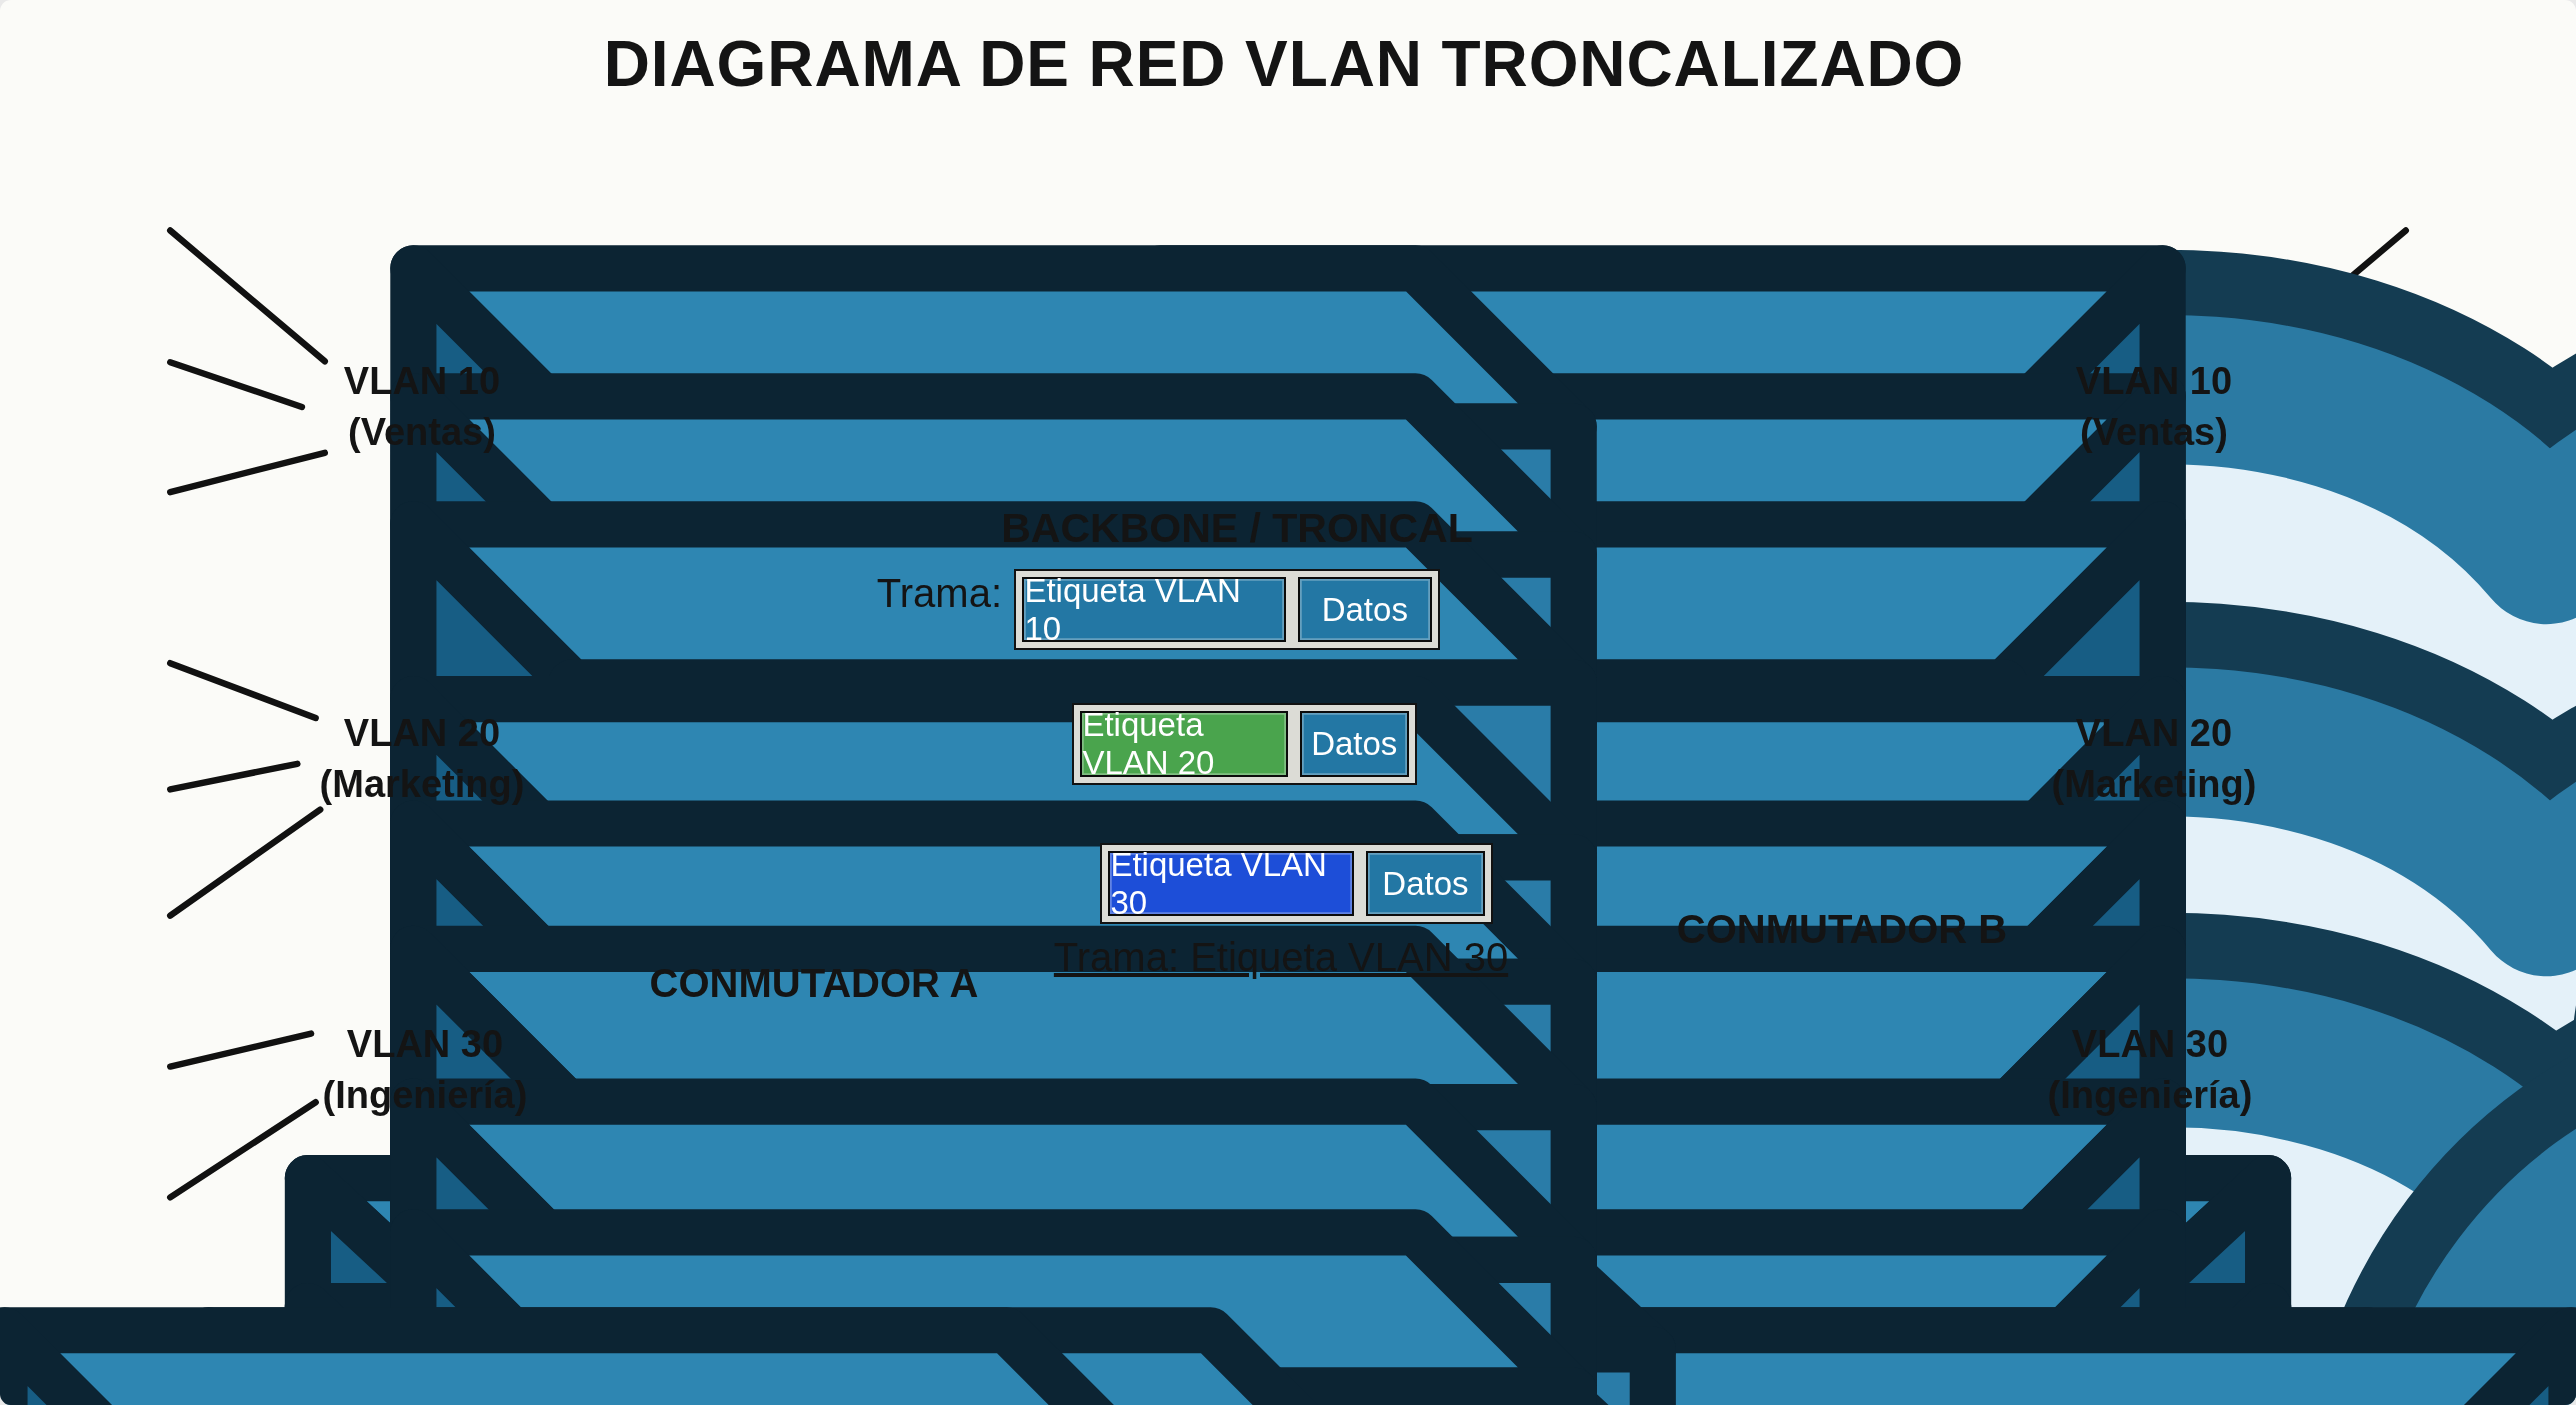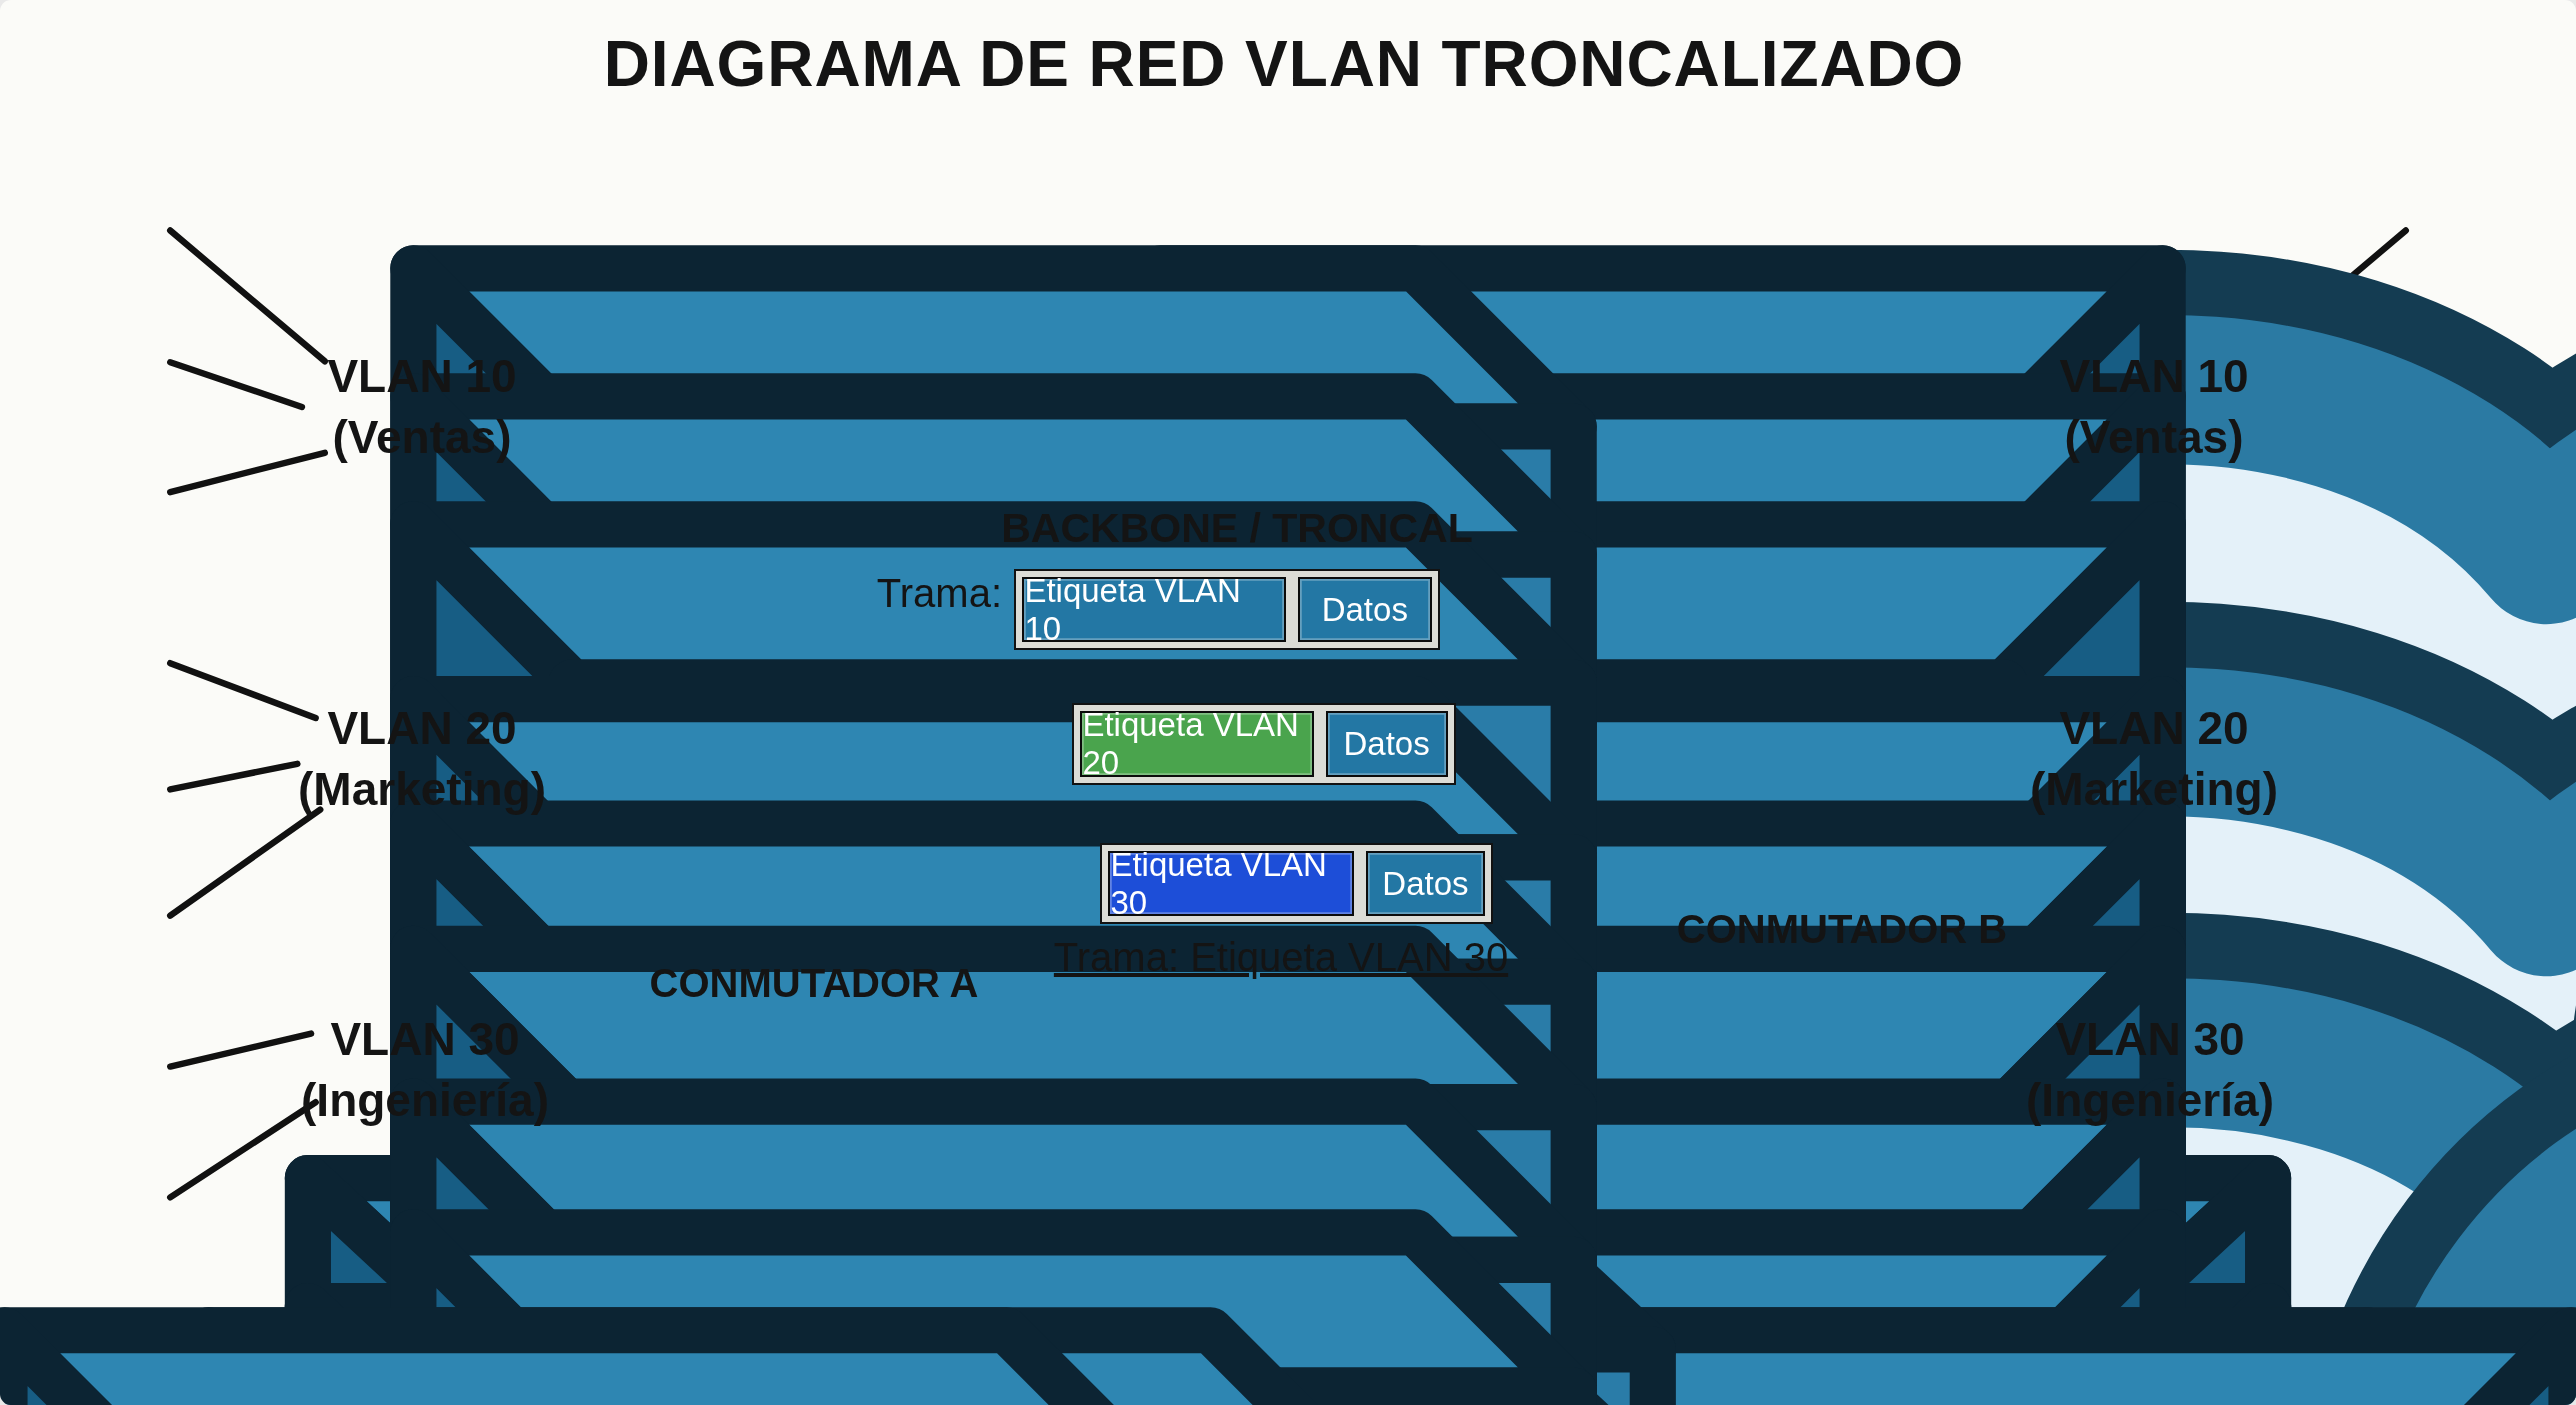--- a/index.html
+++ b/index.html
@@ -14,26 +14,26 @@
   .lbl{position:absolute;z-index:6;white-space:nowrap;}
   .center{transform:translateX(-50%);text-align:center;}
   #page-title{top:27.4px;left:1284px;font-size:64px;font-weight:bold;letter-spacing:0.9px;}
   #backbone-label{top:505px;left:1237px;font-size:41px;font-weight:bold;}
   #trama-top-label{top:571px;right:1574px;font-size:40px;font-weight:500;}
   #trama-bottom-label{top:935px;left:1281px;font-size:40px;font-weight:500;text-decoration:underline;}
   .switch-label{font-size:40px;font-weight:bold;}
   #switch-a-label{top:961px;left:814px;}
   #switch-b-label{top:907px;left:1842px;}
   .cloud-label{z-index:6;position:absolute;text-align:center;transform:translate(-50%,-50%);
-    font-size:46px;font-weight:bold;line-height:1.33;}
+    font-size:38px;font-weight:bold;line-height:1.33;}
   
   .frame{position:absolute;z-index:5;background:#dcdcd6;border:2.7px solid #121212;
     display:flex;align-items:stretch;gap:12px;padding:6.4px;box-sizing:border-box;}
   #frame-vlan10{left:1014px;top:569px;width:426px;height:81px;}
-  #frame-vlan20{left:1072px;top:703px;width:384px;height:82px;justify-content:center;}
+  #frame-vlan20{left:1072px;top:703px;width:345px;height:82px;justify-content:center;}
   #frame-vlan30{left:1100px;top:843px;width:393px;height:81px;}
   .fbox{border:2.7px solid #0b0b0b;display:flex;align-items:center;justify-content:center;
     color:#ffffff;font-size:33px;font-weight:500;box-sizing:border-box;
     box-shadow:inset 0 0 0 1.8px rgba(255,255,255,.30);}
   .fbox.blue{background:#2377a4;}
   .fbox.green{background:#4aa44d;}
   .fbox.red{background:#1d4ed8;}
   .tagbox{flex:1 1 auto;}
   .databox10{width:135px;}
   .databox20{width:139px;}

